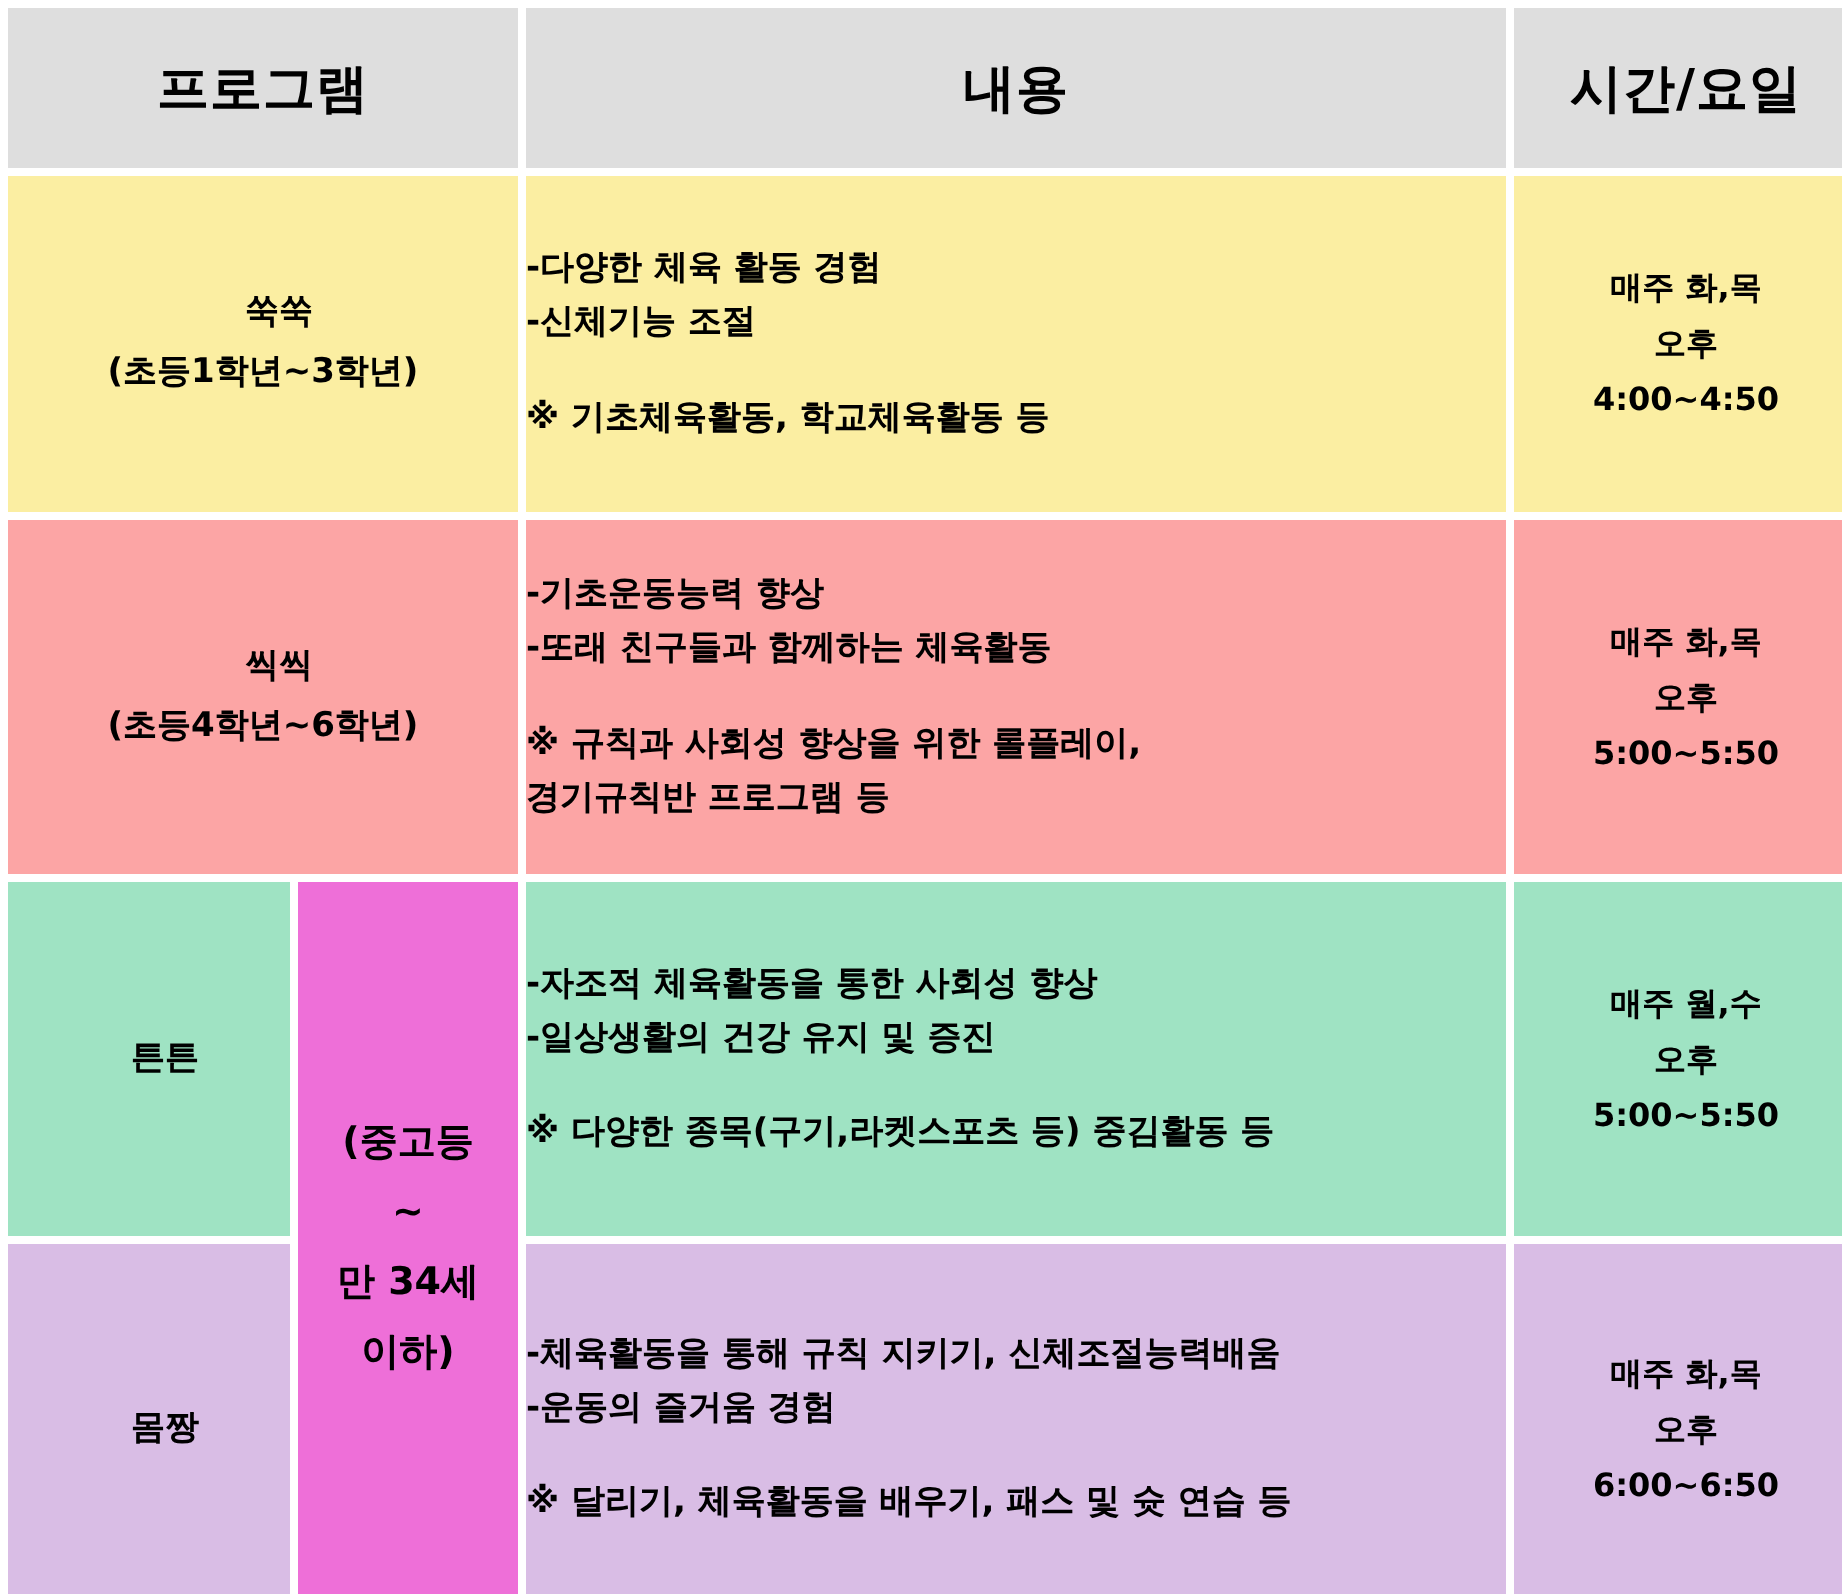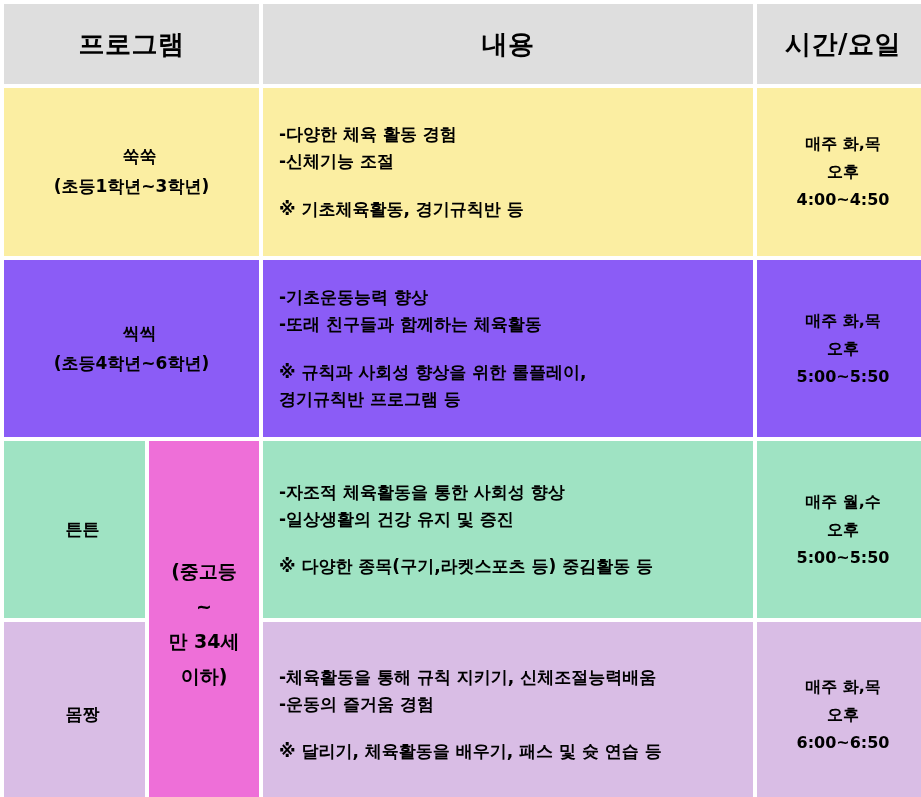--- a/index.html
+++ b/index.html
@@ -23,21 +23,21 @@
   }
   table.schedule {
     border-collapse: separate;
     border-spacing: 4px;
     width: 921px;
     table-layout: fixed;
     margin: 0;
   }
   table.schedule td,
   table.schedule th {
-    padding: 16px;
+    padding: 0;
     margin: 0;
     vertical-align: middle;
     font-weight: bold;
     color: #000000;
     box-sizing: border-box;
   }
   
   .hdr {
     background: #dedede;
     height: 80px;
@@ -78,21 +78,21 @@
   .body-cell .gap { display: block; height: 20px; }
   
   .time-cell {
     text-align: center;
     font-size: 16px;
     line-height: 1.75;
   }
   .time-cell span { display: block; }
   
   .r-yellow  { background: #fbeea2; }
-  .r-peach   { background: #8b5cf6; }
+  .r-peach   { background: #fca5a5; }
   .r-mint    { background: #9fe3c3; }
   .r-lilac   { background: #d9bde5; }
   
   .row1 > td { height: 168px; }
   .row2 > td { height: 177px; }
   .row3 > td { height: 177px; }
   .row4 > td { height: 185px; }
 </style>
 </head>
 <body>
@@ -118,21 +118,21 @@
 
       <tr class="row1">
         <td class="prog r-yellow" colspan="2">
           <span class="pname">쑥쑥</span>
           <span class="pgrade">(초등1학년~3학년)</span>
         </td>
         <td class="body-cell r-yellow">
           <span class="line">-다양한 체육 활동 경험</span>
           <span class="line">-신체기능 조절</span>
           <span class="gap"></span>
-          <span class="line">※ 기초체육활동, 경기규칙반 등</span>
+          <span class="line">※ 기초체육활동, 학교체육활동 등</span>
         </td>
         <td class="time-cell r-yellow">
           <span>매주 화,목</span>
           <span>오후</span>
           <span>4:00~4:50</span>
         </td>
       </tr>
 
       <tr class="row2">
         <td class="prog r-peach" colspan="2">

